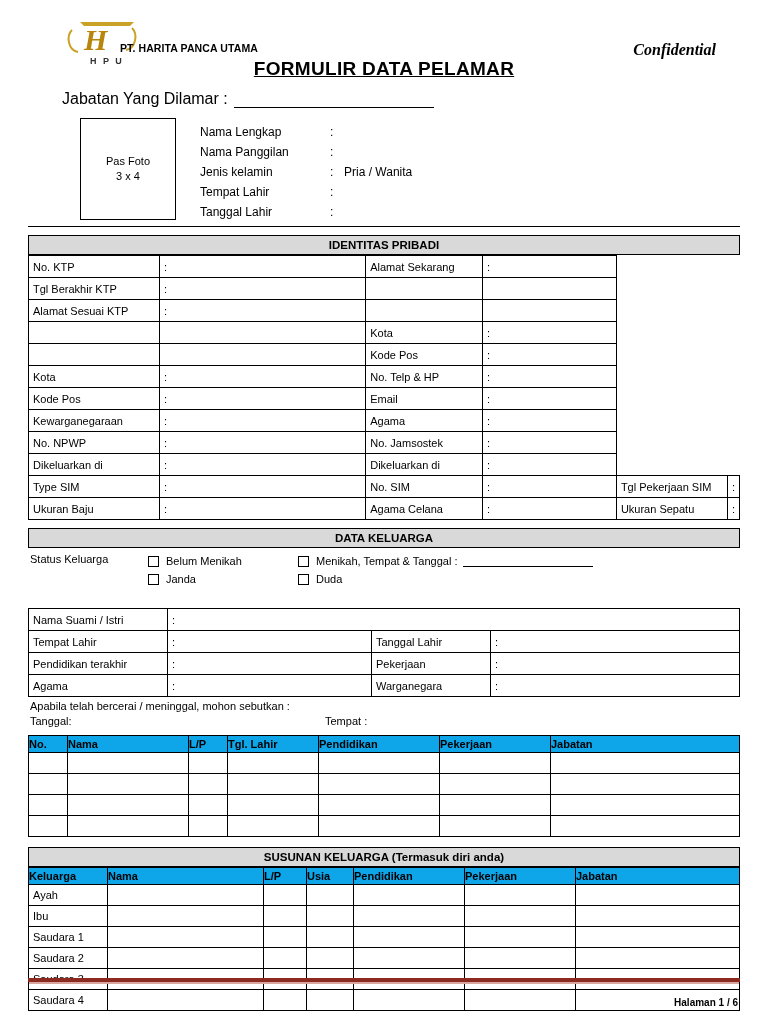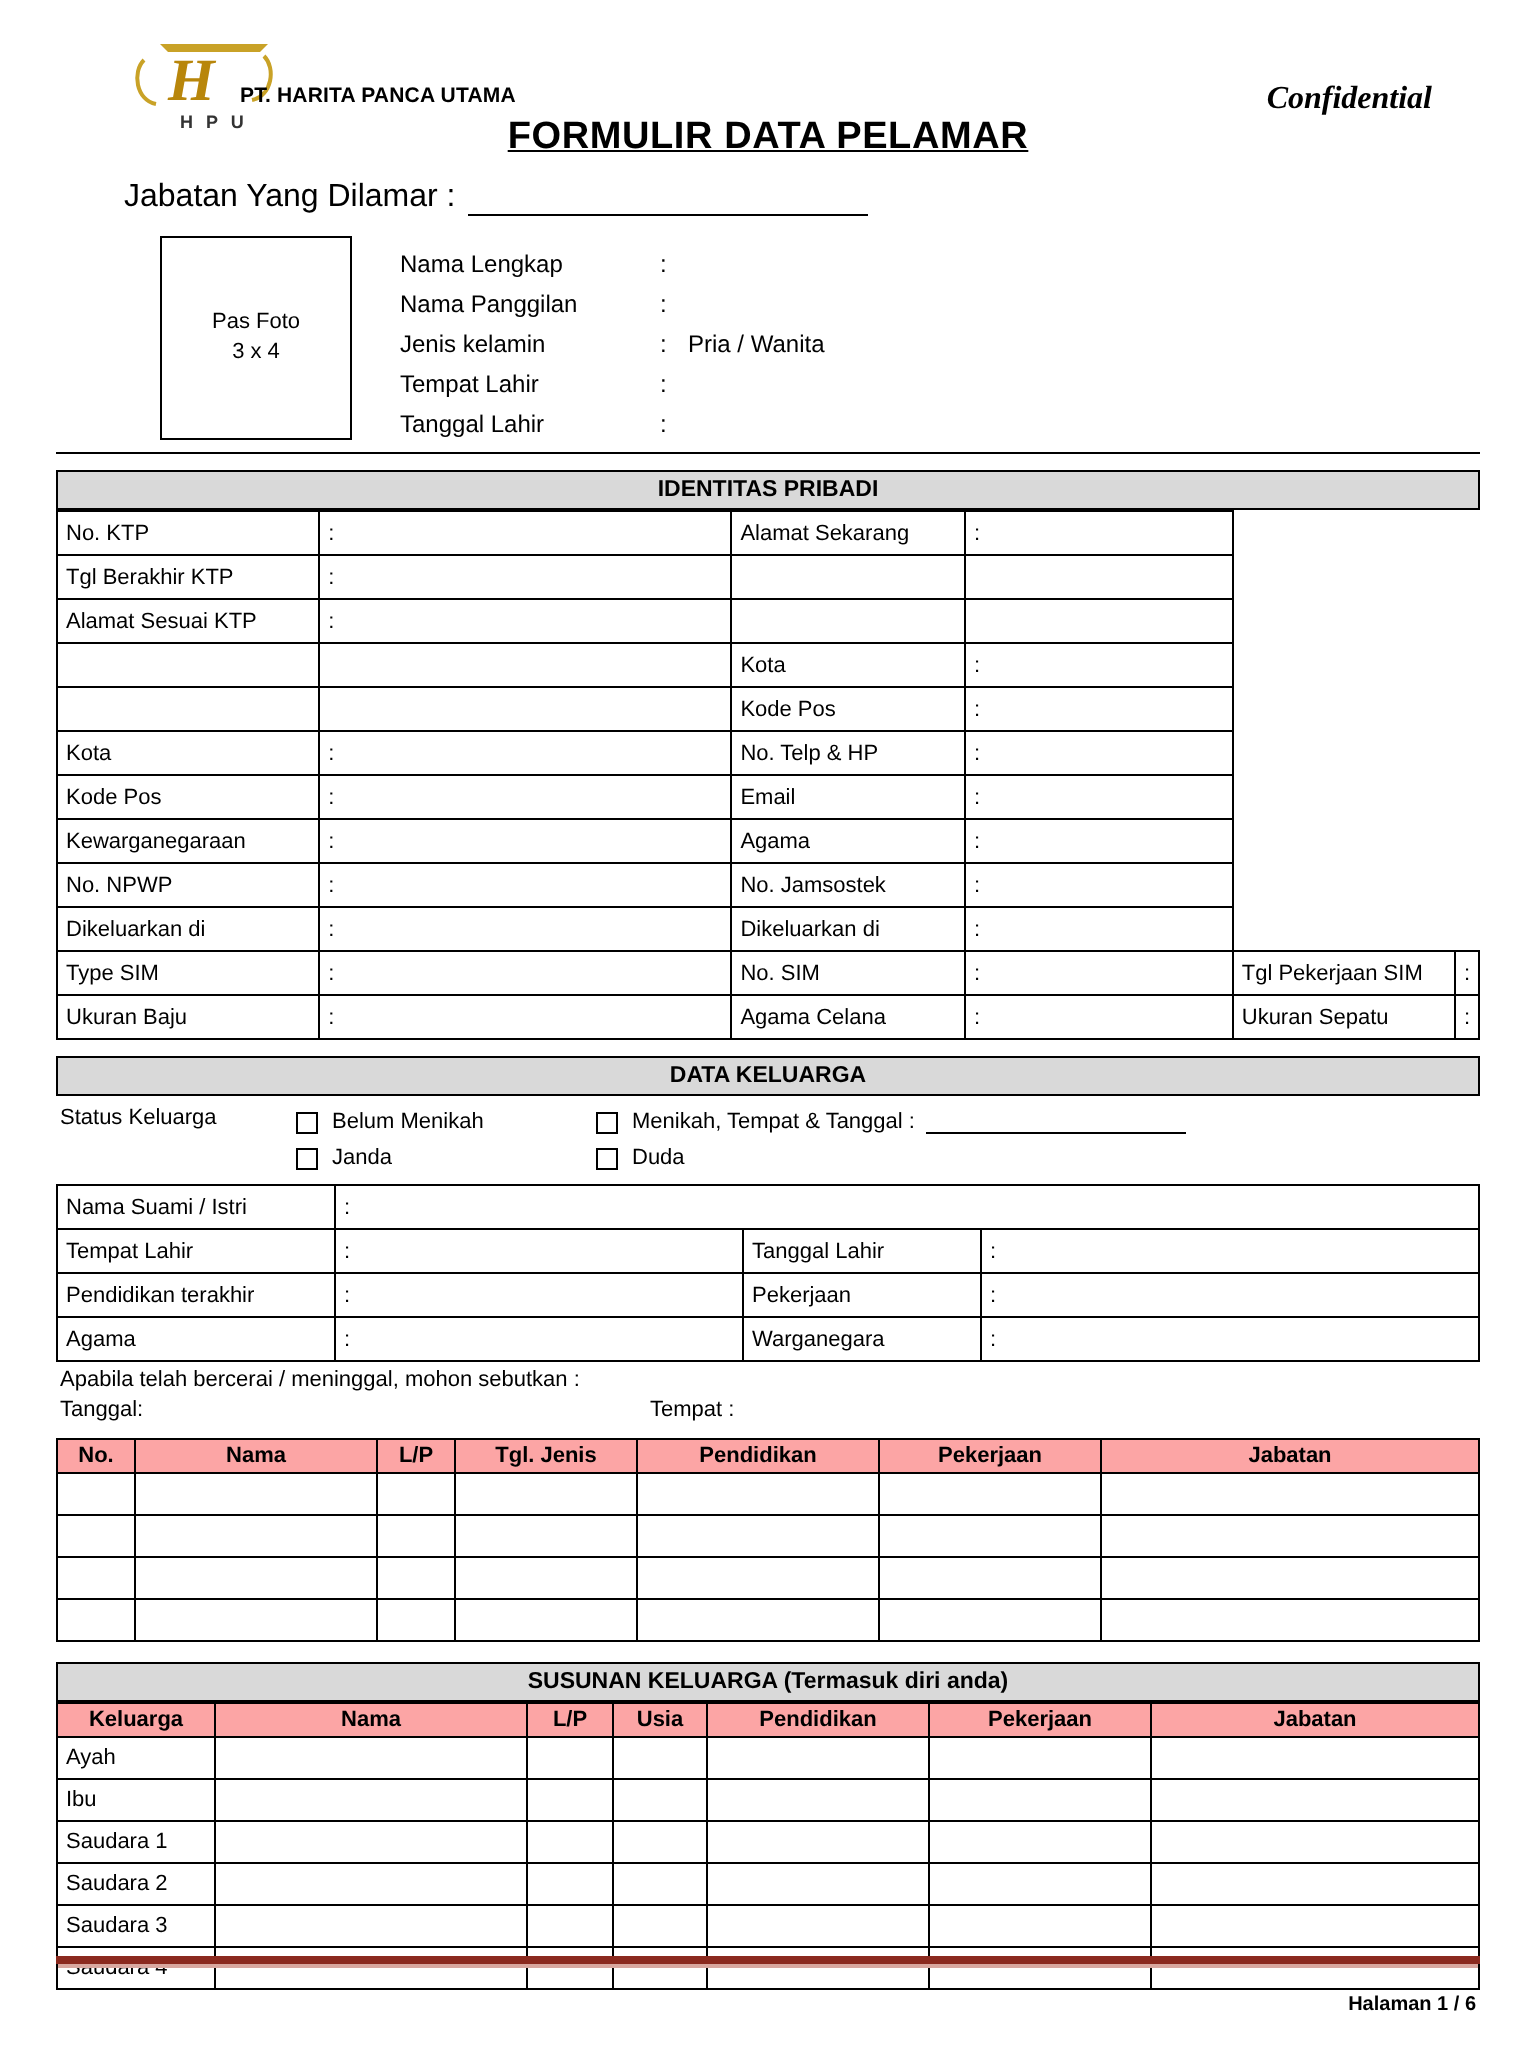--- a/index.html
+++ b/index.html
@@ -128,22 +128,22 @@
   }
   .note-lines .two{display:flex;}
   .note-lines .two span:first-child{width:295px;}
 
   
   .grid th{
     border:1px solid #000;
     font-weight:bold;
     font-size:11px;
     padding:2px 0;
-    text-align:center;
-    background:#fca5a5;
+    text-align:left;
+    background:#0ea5e9;
   }
   .grid td{height:16px;}
 
   .footer-rule{
     position:absolute;
     left:28px;right:28px;bottom:42px;
     height:4px;
     background:#8b2a1f;
     box-shadow:0 3px 0 -1px #d9a79f;
   }
@@ -316,21 +316,21 @@
           <span>Menikah, Tempat &amp; Tanggal :</span>
           <span class="inline-line"></span>
         </div>
         <div class="chkitem">
           <span class="chk"></span>
           <span>Duda</span>
         </div>
       </div>
     </div>
 
-    <table style="margin-top:2px">
+    <table style="margin-top:18px">
       <tbody>
           <tr>
         <td style="width:130px">Nama Suami / Istri</td>
         <td colspan="3">:</td>
       </tr>
       <tr>
         <td style="width:130px">Tempat Lahir</td>
         <td style="width:195px">:</td>
         <td style="width:110px">Tanggal Lahir</td>
         <td>:</td>
@@ -359,21 +359,21 @@
     </div>
   </div>
 
   <div class="sect" style="margin-top:6px">
     <table class="grid">
       <tbody>
           <tr>
         <th style="width:38px">No.</th>
         <th style="width:120px">Nama</th>
         <th style="width:38px">L/P</th>
-        <th style="width:90px">Tgl. Jenis</th>
+        <th style="width:90px">Tgl. Lahir</th>
         <th style="width:120px">Pendidikan</th>
         <th style="width:110px">Pekerjaan</th>
         <th>Jabatan</th>
       </tr>
       <tr>
             <td></td>
             <td></td>
             <td></td>
             <td></td>
             <td></td>

